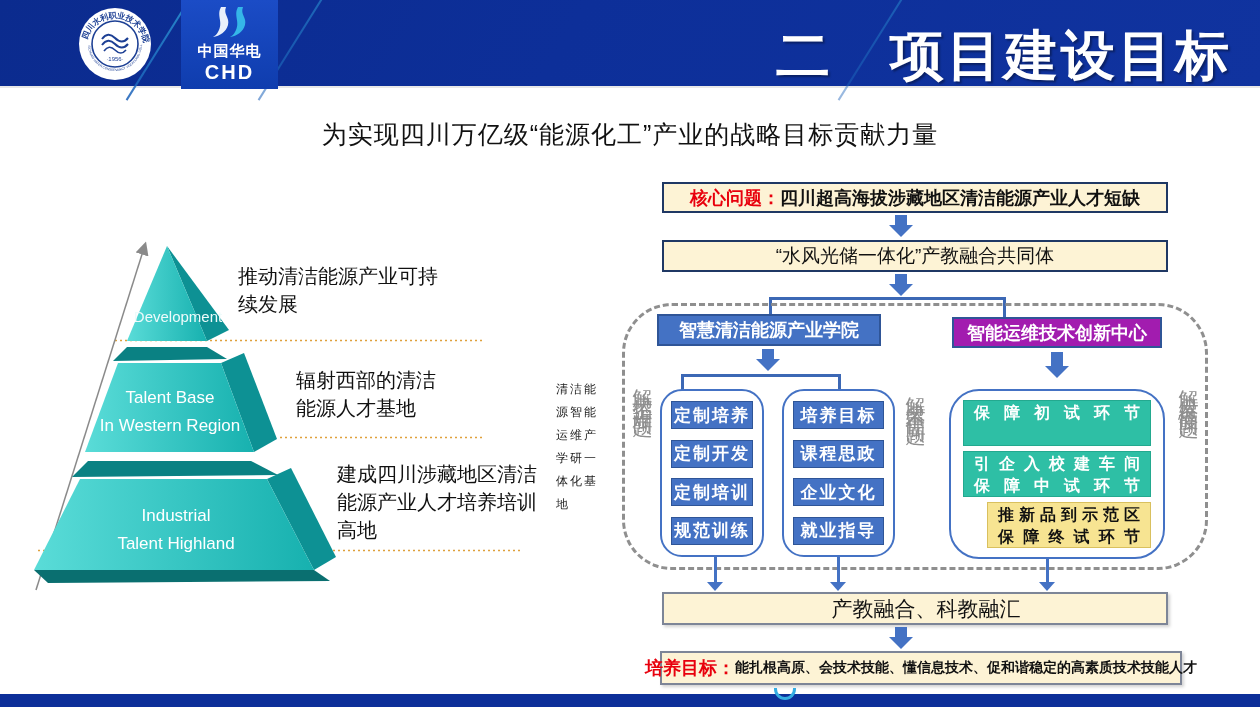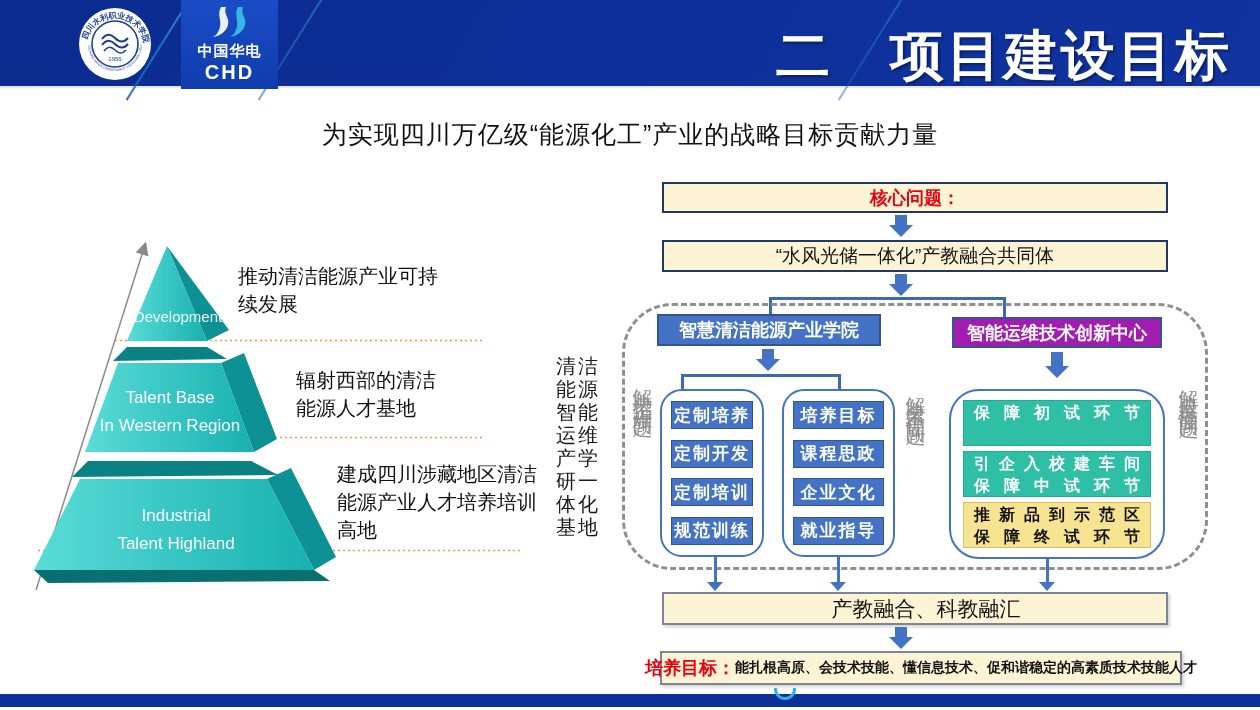--- a/index.html
+++ b/index.html
@@ -61,26 +61,26 @@
            padding:10px 9px; }
   .blue-item { height:28px; background:#4472C4; border:1px solid #2F5597;
                color:#fff; font-size:17px; font-weight:bold; letter-spacing:2px;
                display:flex; align-items:center; justify-content:center;
                font-family:"Liberation Serif", serif; }
   .inno-item { height:46px; padding:1px 10px; }
   .inno-item .ln { text-align:justify; text-align-last:justify;
                    font-size:16px; font-weight:bold; line-height:22px;
                    font-family:"Liberation Serif", serif; }
   .teal-item { background:#2EBFA5; border:1px solid #23a98f; color:#fff; }
-  .yellow-item { background:#F7E492; border:1px solid #d9c05e; color:#111; }
+  .yellow-item { background:#F7E492; border:1px solid #d9c05e; color:#111;margin-left:24px; }
 
   .vtext { writing-mode:vertical-rl; text-orientation:upright;
            color:#8f8f8f; font-size:20px; letter-spacing:5px; font-weight:500; }
-  .base-label { width:46px; font-size:20px; line-height:23px; letter-spacing:2px;
-                color:#1a1a1a; font-weight:500; word-break:break-all; }
+  .base-label { width:46px; font-size:12px; line-height:23px; letter-spacing:2px;
+                color:#1a1a1a; font-weight:500; word-break:break-all;margin-top:23px; }
 
   
   .footer { left:0; top:694px; width:1260px; height:13px; background:#0d2f99; }
   .footer-arc { left:774px; top:688px; width:22px; height:12px;
                 border:3px solid #35aee3; border-top:none;
                 border-radius:0 0 16px 16px; background:transparent; }
 
   svg text { font-family:"Liberation Sans", sans-serif; }
 </style>
 </head>
@@ -158,20 +158,21 @@
   <text x="146" y="281" font-size="17" fill="#ffffff" text-anchor="middle">Industrial</text>
   <text x="146" y="309" font-size="17" fill="#ffffff" text-anchor="middle">Talent Highland</text>
 </svg>
 
 <div class="abs annot" style="left:238px; top:262px; width:208px;">推动清洁能源产业可持续发展</div>
 <div class="abs annot" style="left:296px; top:366px; width:152px;">辐射西部的清洁能源人才基地</div>
 <div class="abs annot" style="left:337px; top:460px; width:208px;">建成四川涉藏地区清洁能源产业人才培养培训高地</div>
 
 <div class="abs cream-box navy-border" style="left:662px; top:182px; width:506px; height:31px; font-size:18px;">
   <span class="red-label">核心问题：</span>
+  <span style="font-weight:bold; color:#111;">四川超高海拔涉藏地区清洁能源产业人才短缺</span>
 </div>
 
 <div class="barrow" style="left:889px; top:215px;">
   <div class="stem"></div>
     <div class="head"></div>
 </div>
 
 <div class="abs cream-box" style="left:662px; top:240px; width:506px; height:32px; font-size:19px; font-weight:500; color:#111; border:2px solid #1F3864;">“水风光储一体化”产教融合共同体</div>
 
 <div class="barrow" style="left:889px; top:274px;">

